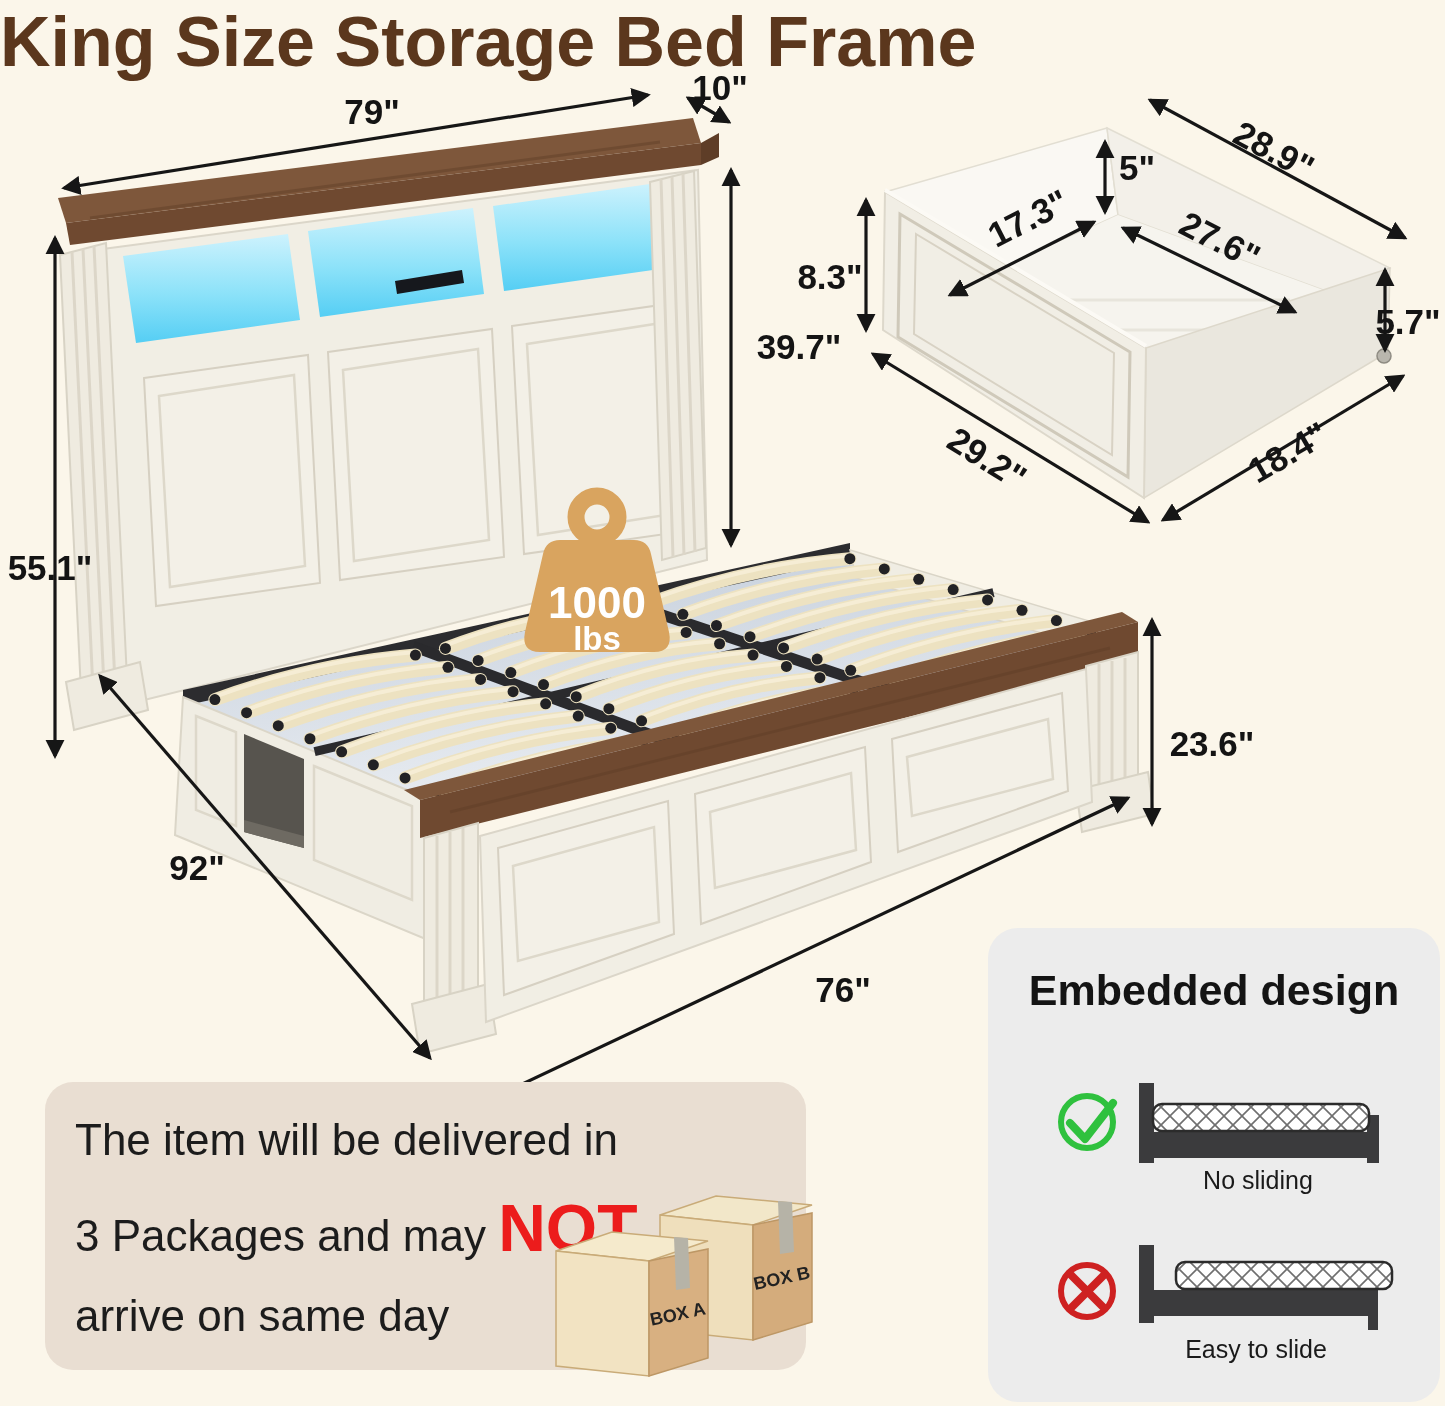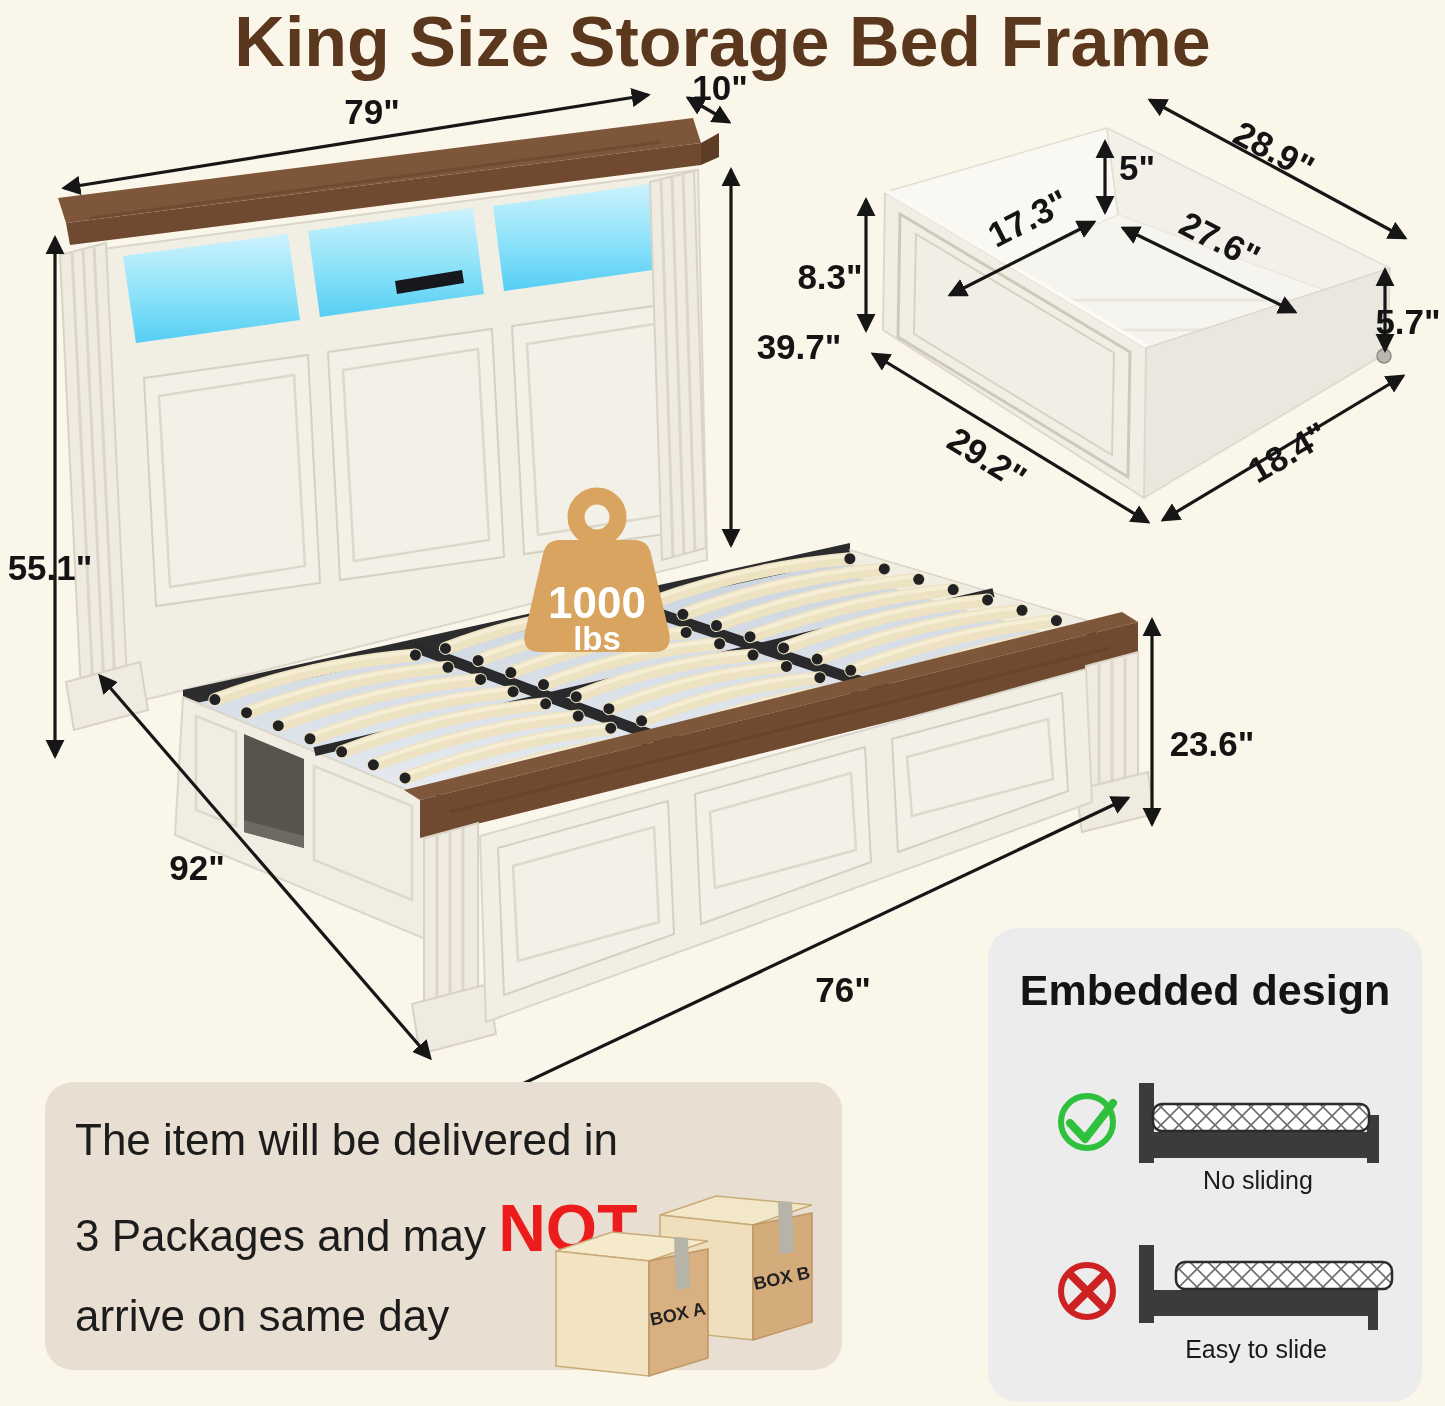--- a/index.html
+++ b/index.html
@@ -1,30 +1,30 @@
 <!DOCTYPE html>
 <html><head>
 <meta charset="utf-8">
 <style>
   html,body{margin:0;padding:0;background:#FBF6EA;}
   .canvas{position:relative;width:1445px;height:1406px;background:#FBF6EA;overflow:hidden;
           font-family:"Liberation Sans",sans-serif;}
-  .page-title{position:absolute;top:2px;left:0;width:100%;text-align:center;
+  .page-title{position:absolute;top:2px;left:0;width:100%;
               font-size:70px;font-weight:bold;letter-spacing:0;color:#5B371D;margin:0;}
   svg.scene{position:absolute;left:0;top:0;}
   svg text{font-family:"Liberation Sans",sans-serif;}
   .dim{font-size:35px;font-weight:bold;fill:#141414;}
   .delivery-panel{position:absolute;left:45px;top:1082px;width:761px;height:288px;
-                  background:#E9DED2;border-radius:28px;padding-left:36px;}
+                  background:#E9DED2;border-radius:28px;}
   .delivery-text{position:absolute;left:30px;top:14px;font-size:44px;color:#1c1c1c;}
   .delivery-line{height:88px;line-height:88px;white-space:nowrap;}
   .delivery-not{font-weight:bold;color:#EC1C1C;font-size:66px;}
   .boxes-svg{position:absolute;left:0;top:0;}
   .embedded-panel{position:absolute;left:988px;top:928px;width:434px;height:474px;
-                  background:#ECECEC;border-radius:30px;}
+                  background:#ECECEC;border-radius:30px;padding-left:18px;}
   .embedded-title{position:absolute;top:38px;left:0;width:100%;text-align:center;
                   font-size:43px;font-weight:bold;color:#141414;}
   .embedded-svg{position:absolute;left:0;top:0;}
   .caption{font-size:25px;fill:#1a1a1a;}
 </style>
 </head>
 <body>
 
 <div class="canvas">
 

